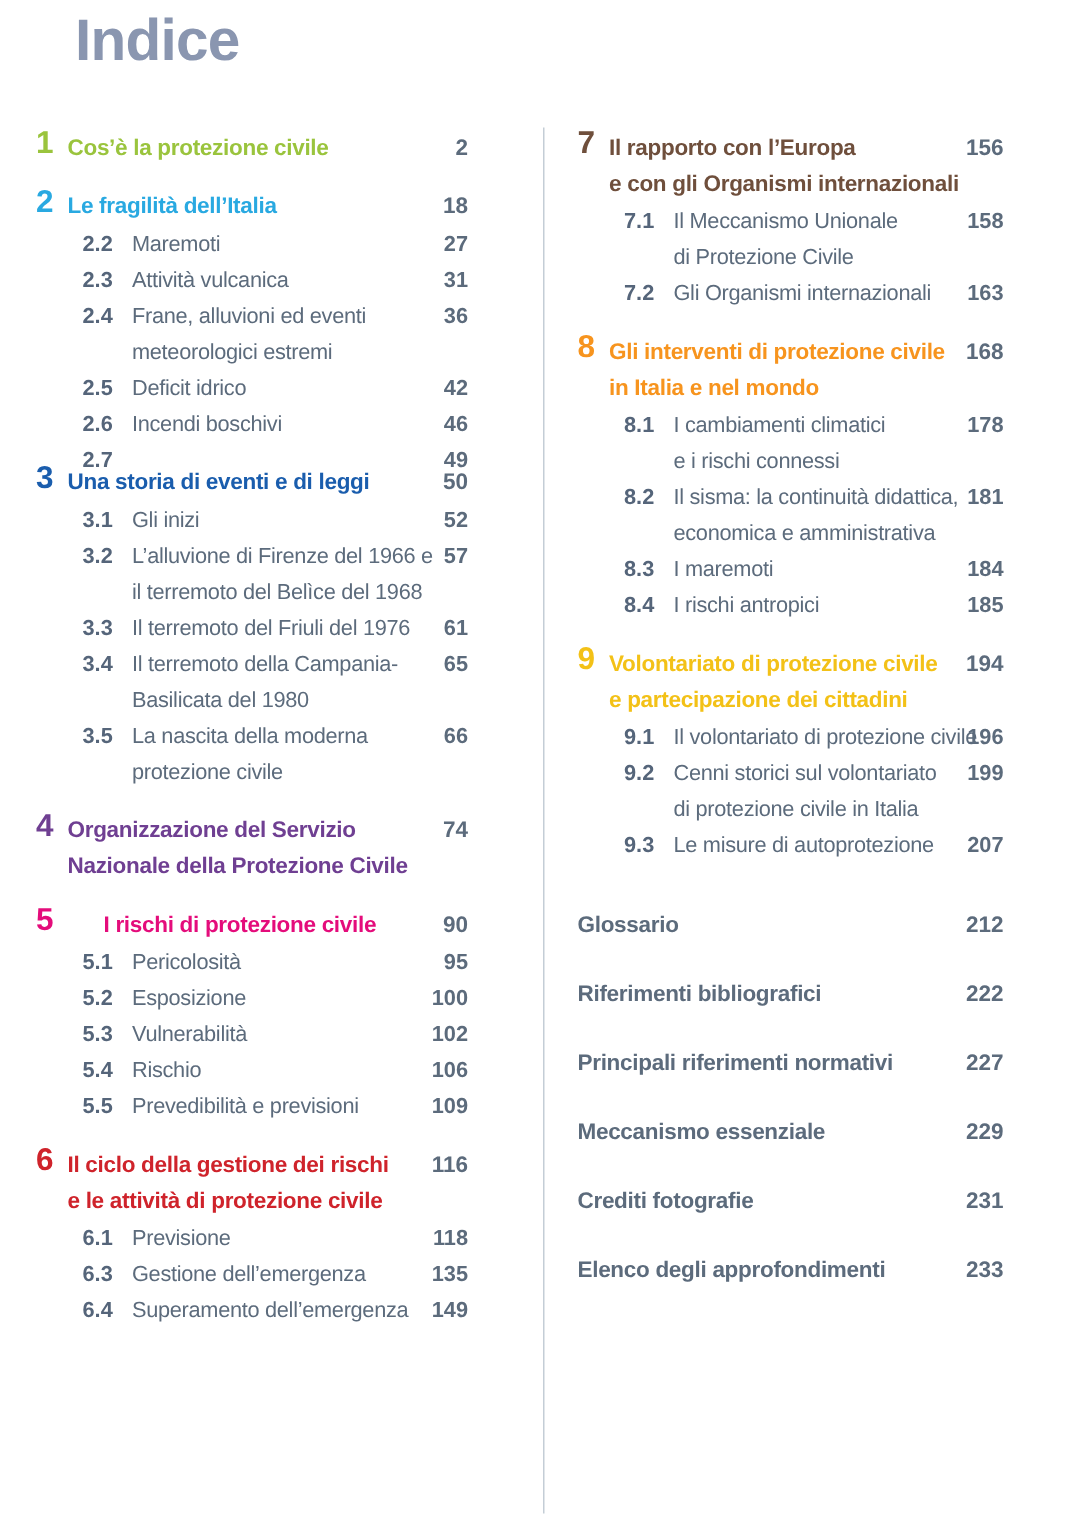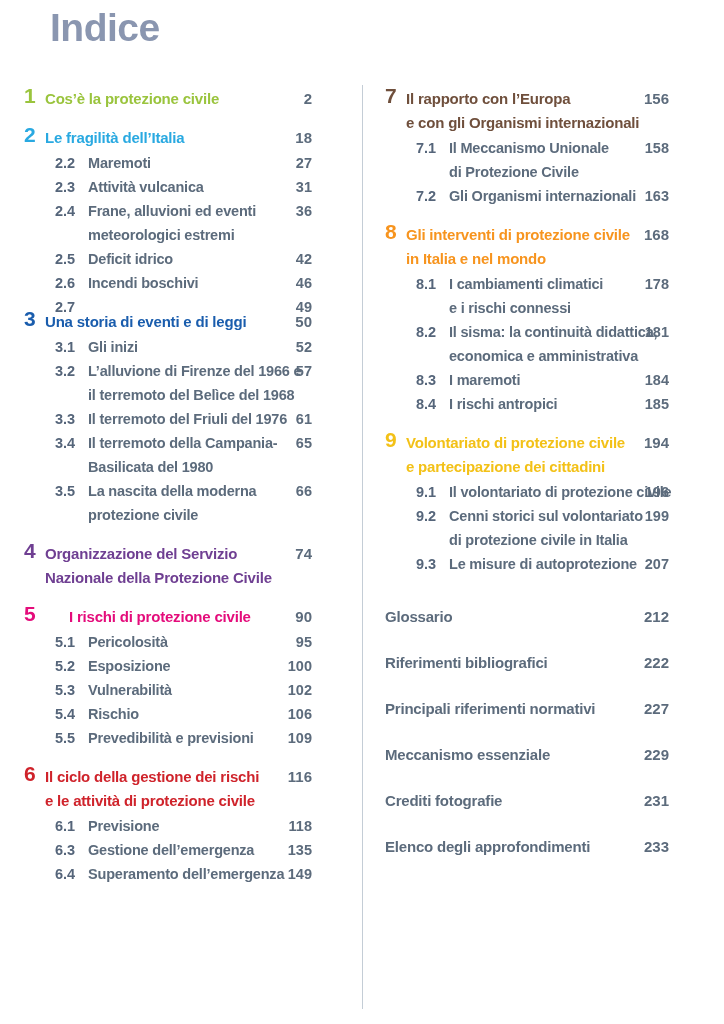--- a/index.html
+++ b/index.html
@@ -39,21 +39,21 @@
     position:absolute;right:0;top:0;
     font-size:15px;font-weight:bold;color:#5c6b7c;
   }
   .sub{position:relative;line-height:24px;}
   .sub-num{
     position:absolute;left:31px;top:0;
     font-size:14.5px;font-weight:bold;color:#55657a;
   }
   .sub-title{
     display:block;margin-left:64px;
-    font-size:14.5px;font-weight:bold;color:#5c6b7c;
+    font-size:14.5px;font-weight:normal;color:#5c6b7c;
     white-space:pre;letter-spacing:-0.2px;
   }
   .sub-page{
     position:absolute;right:0;top:0;
     font-size:14.5px;font-weight:bold;color:#5c6b7c;
   }
   .extras{margin-top:29px;}
   .extra{position:relative;line-height:24px;margin-bottom:22px;}
   .extra-label{font-size:15px;font-weight:bold;color:#5c6b7c;letter-spacing:-0.2px;}
   .extra-page{position:absolute;right:0;top:0;font-size:15px;font-weight:bold;color:#5c6b7c;}

